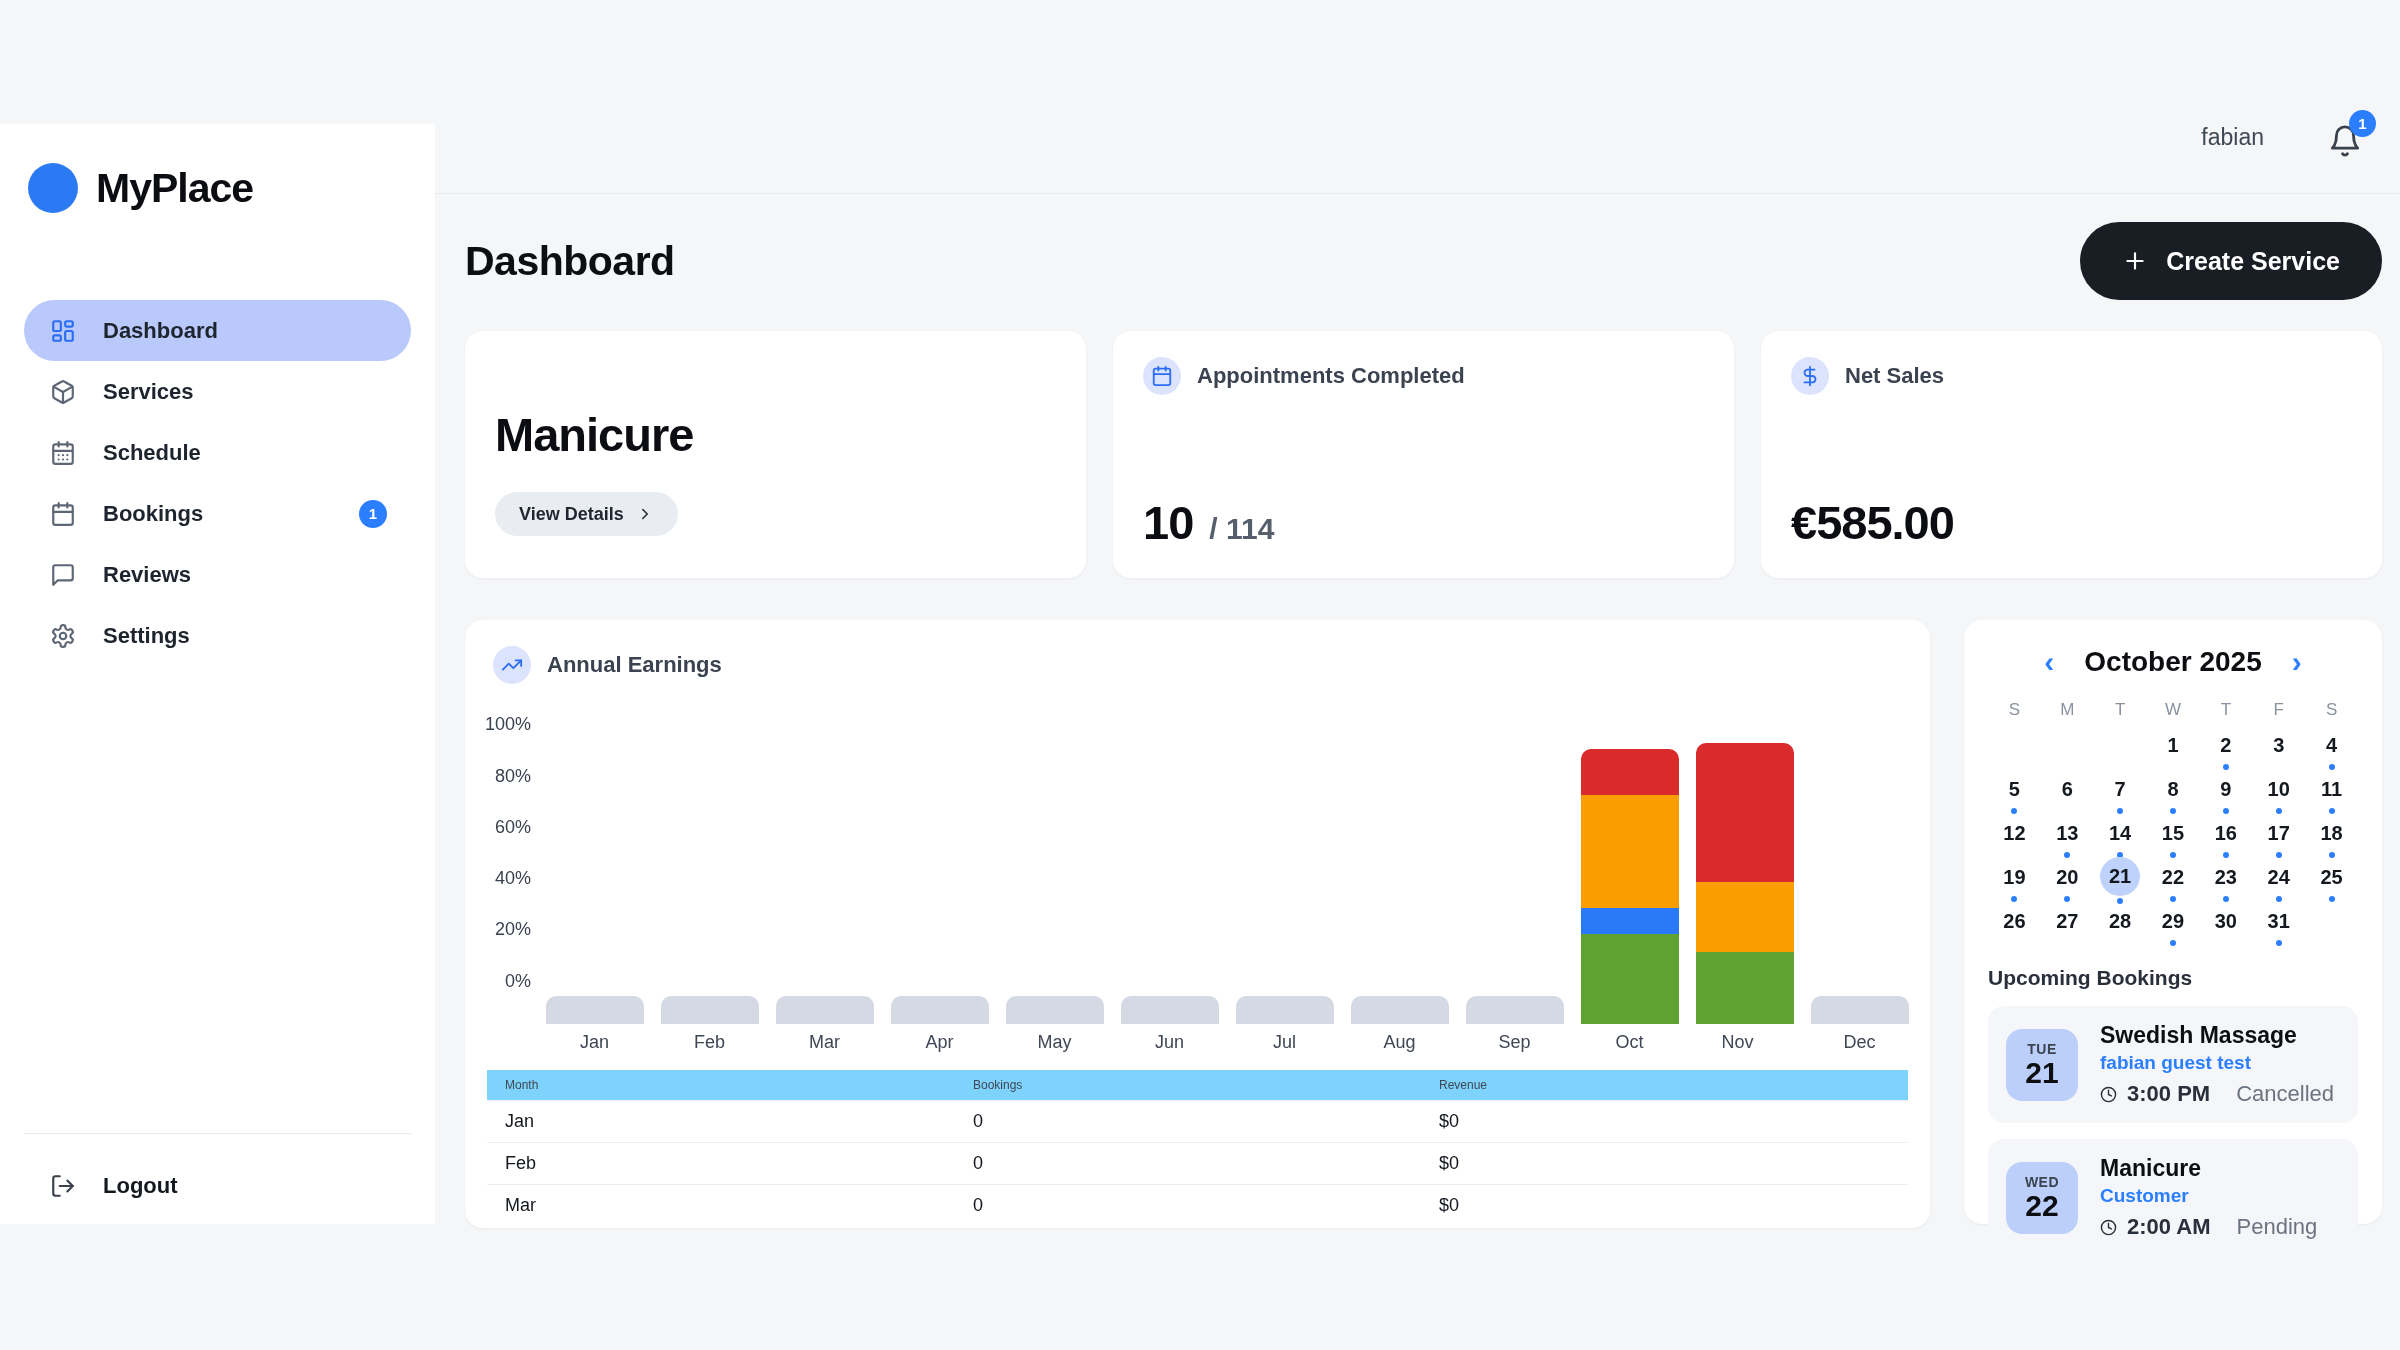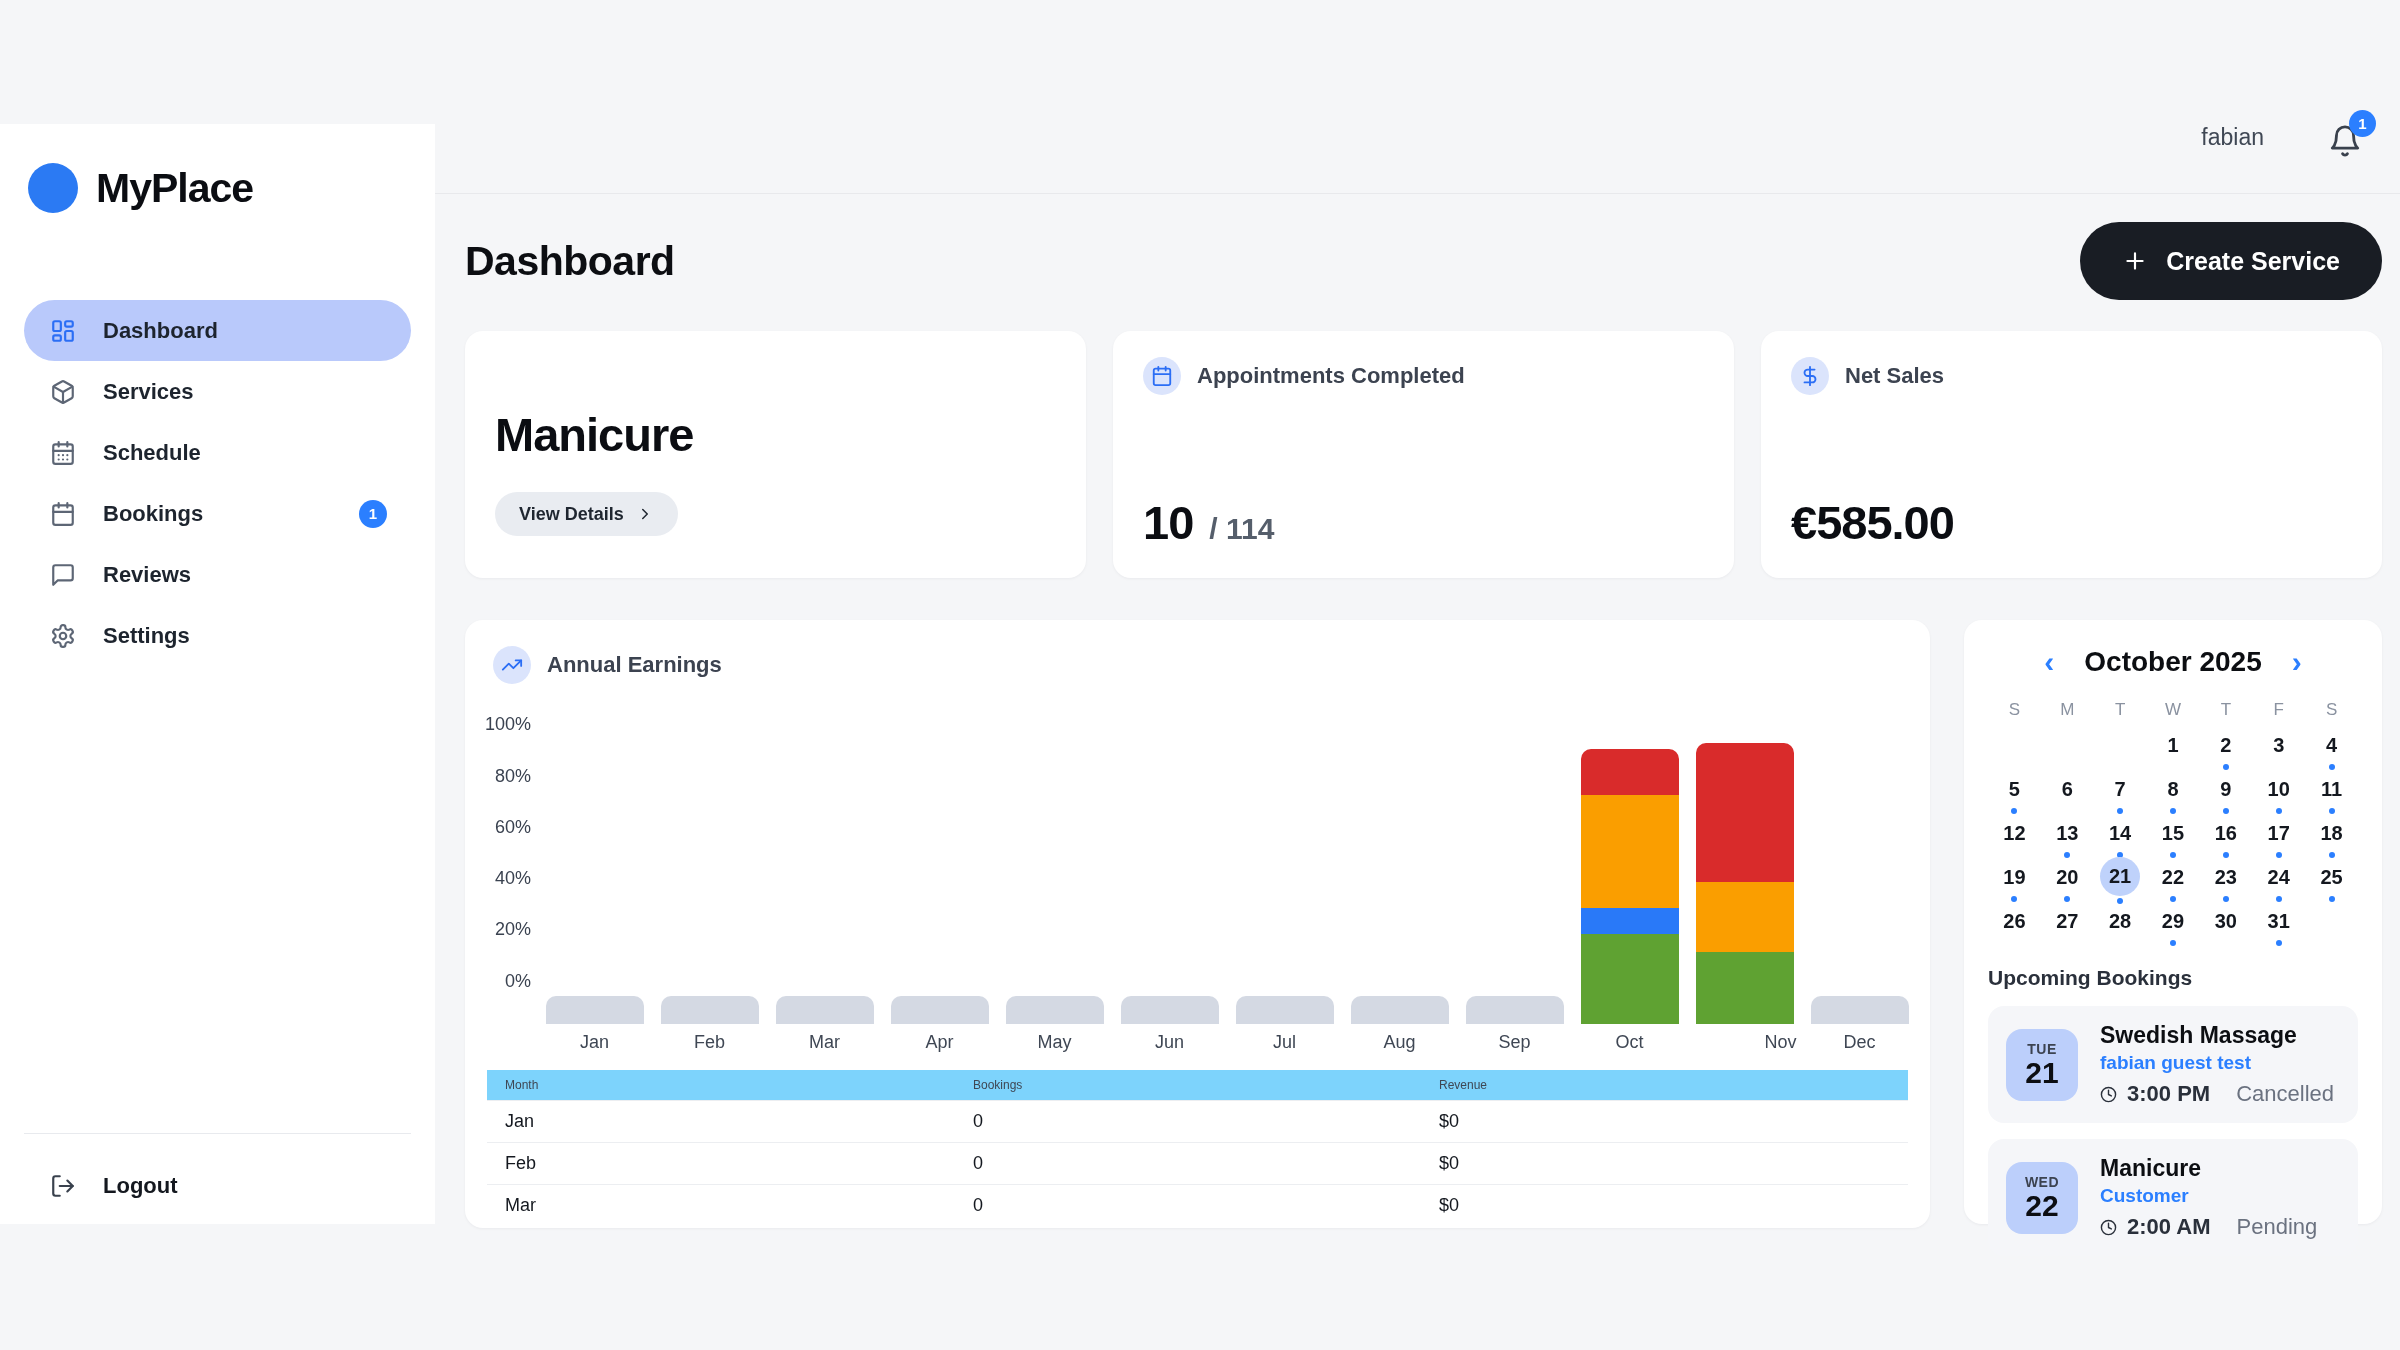--- a/index.html
+++ b/index.html
@@ -388,21 +388,21 @@
         <span class="month-label" style="left: 72px; position: absolute;">Jan</span>
         <span class="month-label" style="left: 187px; position: absolute;">Feb</span>
         <span class="month-label" style="left: 302px; position: absolute;">Mar</span>
         <span class="month-label" style="left: 417px; position: absolute;">Apr</span>
         <span class="month-label" style="left: 532px; position: absolute;">May</span>
         <span class="month-label" style="left: 647px; position: absolute;">Jun</span>
         <span class="month-label" style="left: 762px; position: absolute;">Jul</span>
         <span class="month-label" style="left: 877px; position: absolute;">Aug</span>
         <span class="month-label" style="left: 992px; position: absolute;">Sep</span>
         <span class="month-label" style="left: 1107px; position: absolute;">Oct</span>
-        <span class="month-label" style="left: 1258px; position: absolute;">Nov</span>
+        <span class="month-label" style="left: 1215px; position: absolute;">Nov</span>
         <span class="month-label" style="left: 1337px; position: absolute;">Dec</span>
       </div>
     <table class="earnings-table">
       <thead>
           <tr id="earnings-thead-row">
             <th>Month</th>
             <th>Bookings</th>
             <th>Revenue</th>
           </tr>
         </thead>

